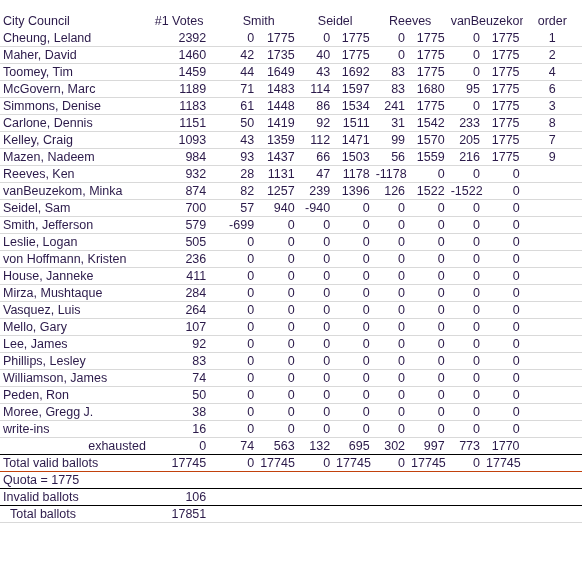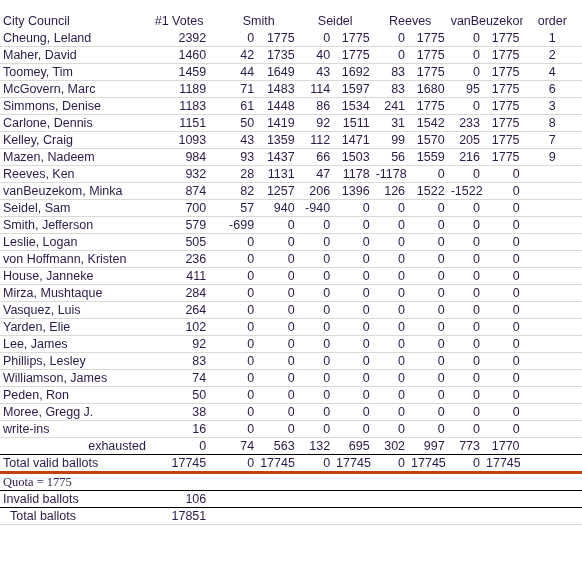--- a/index.html
+++ b/index.html
@@ -46,22 +46,22 @@
 
   .num { text-align: right; }
   .ctr { text-align: center; }
   .b   { font-weight: bold; }
 
   tr.hdr1 td { border-bottom: none; height: 17px; line-height: 17px; }
   tr.hdr2 td { border-bottom: 1.6px solid #000000; height: 17px; line-height: 17px; }
   tr.topspace td { border-bottom: none; height: 13px; }
 
   tr.exhausted td { border-bottom: 1.6px solid #000000; text-align: right; }
-  tr.totalvalid td { border-bottom: 3px solid #c2410c; }
-  tr.quota td { border-bottom: 1.6px solid #000000; font-family: Liberation Serif, serif; }
+  tr.totalvalid td { border-bottom: 1px solid #c2410c; }
+  tr.quota td { border-bottom: 1.6px solid #000000; }
   tr.invalid td { border-bottom: 1px solid #000000; }
   tr.totalballots td { border-bottom: 1px solid #d9d9d9; padding-left: 10px; }
 
   
   .vl { border-left: 1.6px solid #000000; }
   .vr { border-right: 1.6px solid #000000; }
 </style>
 </head>
 <body>
 
@@ -226,21 +226,21 @@
         <td class="num ">0</td>
         <td class="num vr">0</td>
         <td class="ctr"></td>
       </tr>
       <tr>
         <td>vanBeuzekom, Minka</td>
         <td class="num vl vr">874</td>
         <td></td>
         <td class="num vl">82</td>
         <td class="num vr">1257</td>
-        <td class="num ">206</td>
+        <td class="num ">239</td>
         <td class="num vr">1396</td>
         <td class="num ">126</td>
         <td class="num vr b">1522</td>
         <td class="num ">-1522</td>
         <td class="num vr">0</td>
         <td class="ctr"></td>
       </tr>
       <tr>
         <td>Seidel, Sam</td>
         <td class="num vl vr">700</td>
@@ -333,22 +333,22 @@
         <td class="num vr">0</td>
         <td class="num ">0</td>
         <td class="num vr">0</td>
         <td class="num ">0</td>
         <td class="num vr">0</td>
         <td class="num ">0</td>
         <td class="num vr">0</td>
         <td class="ctr"></td>
       </tr>
       <tr>
-        <td>Yarden, Elie</td>
-        <td class="num vl vr">102</td>
+        <td>Mello, Gary</td>
+        <td class="num vl vr">107</td>
         <td></td>
         <td class="num vl">0</td>
         <td class="num vr">0</td>
         <td class="num ">0</td>
         <td class="num vr">0</td>
         <td class="num ">0</td>
         <td class="num vr">0</td>
         <td class="num ">0</td>
         <td class="num vr">0</td>
         <td class="ctr"></td>

